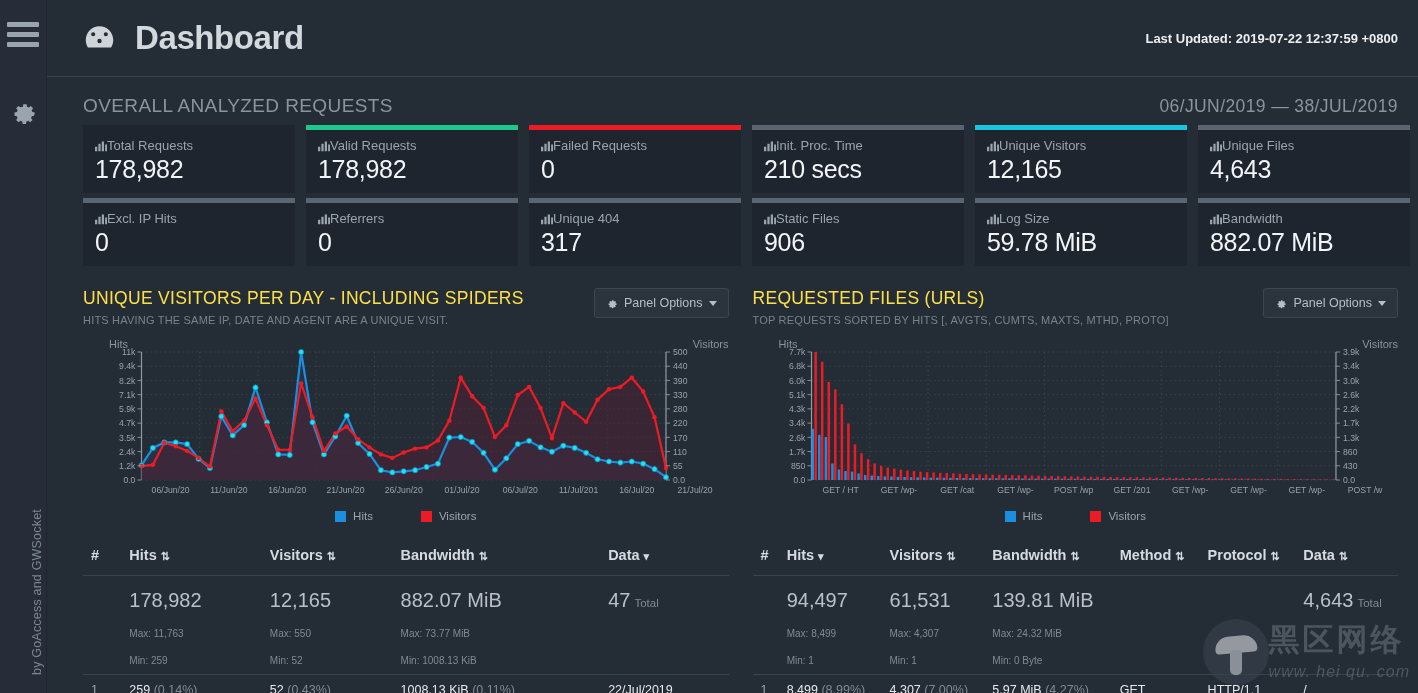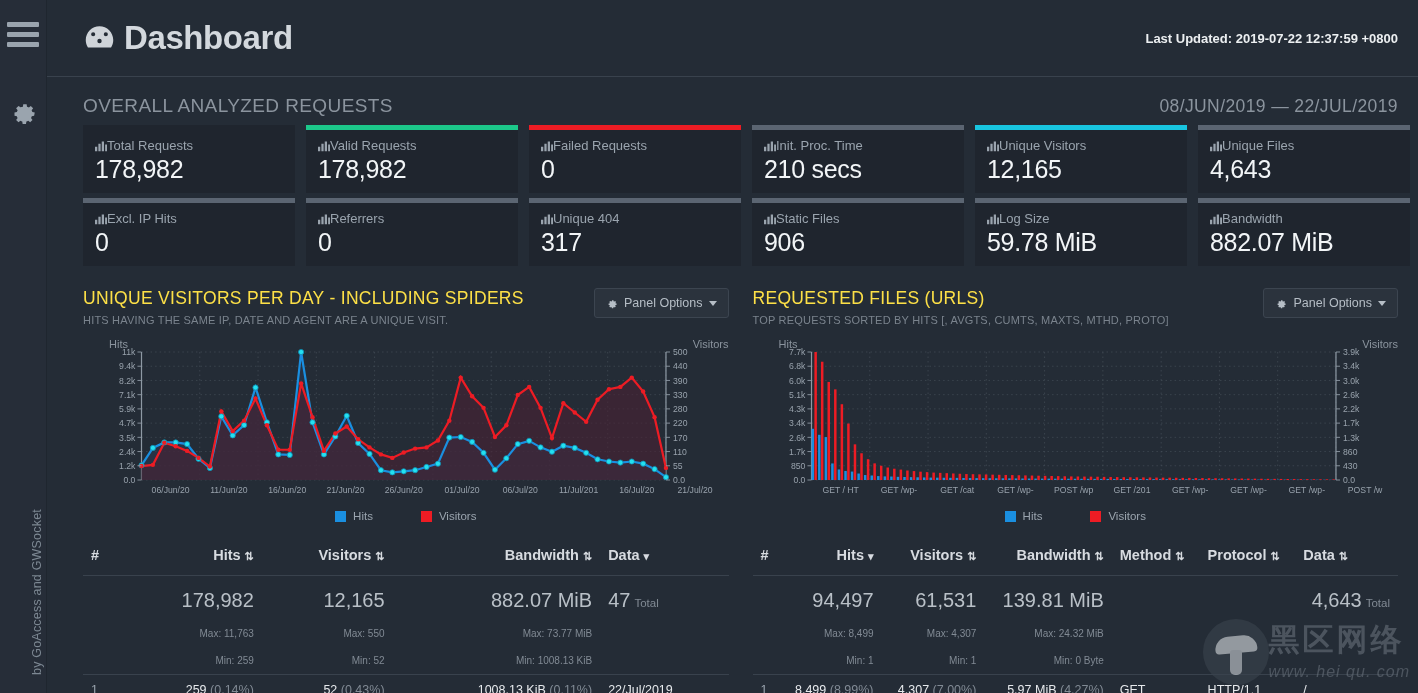--- a/index.html
+++ b/index.html
@@ -34,21 +34,21 @@
     letter-spacing: .2px;
   }
 
   
   .main { flex: 1; height: 693px; overflow: hidden; position: relative; background: #242c36; }
 
   .topbar {
     height: 77px; display: flex; align-items: center; justify-content: space-between;
     padding: 0 20px 0 36px; border-bottom: 1px solid #39424d;
   }
-  .brand { display: flex; align-items: center; gap: 8px; }
+  .brand { display: flex; align-items: center; gap: 19px; }
   .brand-icon { width: 33px; height: 33px; fill: #cfd4d9; }
   .brand-title { font-size: 33px; color: #d3d8dd; font-weight: bold; letter-spacing: -0.4px; }
   .last-updated { font-size: 13px; color: #eceff1; font-weight: bold; }
 
   .section-head {
     display: flex; align-items: flex-end; justify-content: space-between;
     padding: 18px 20px 8px 36px;
   }
   .section-title { font-size: 19px; color: #8b949e; letter-spacing: .4px; }
   .section-range { font-size: 17.5px; color: #8b949e; letter-spacing: .4px; }
@@ -88,21 +88,21 @@
   .legend { display: flex; justify-content: center; gap: 48px; margin-top: 4px; }
   .legend-item { display: flex; align-items: center; gap: 7px; font-size: 11.5px; color: #9aa4ae; }
   .swatch { width: 11px; height: 11px; display: inline-block; }
 
   
   .tbl { margin-top: 18px; width: 100%; border-collapse: collapse; }
   .tbl th {
     font-size: 14.5px; color: #d7dbe0; font-weight: bold; padding: 7px 8px 12px 8px;
     border-bottom: 1px solid #39424d; white-space: nowrap; cursor: pointer;
   }
-  .tbl th.num, .tbl td.num { text-align: right; }
+  .tbl th.num, .tbl td.num { text-align: left; }
   .tbl th.lft, .tbl td.lft { text-align: left; }
   .sortico { display: inline-block; margin-left: 4px; font-size: 11px; color: #d7dbe0; }
   .sum-row td { padding: 13px 8px 8px 8px; border-bottom: 1px solid #39424d; vertical-align: top; }
   .sum-main { font-size: 20px; color: #b9c0c7; white-space: nowrap; }
   .sum-sub { font-size: 10px; color: #818a94; margin-top: 16px; white-space: nowrap; }
   .sum-total-lbl { font-size: 11.5px; color: #818a94; margin-left: 4px; }
   .data-row td { padding: 8px; font-size: 12.5px; color: #e6e9ec; white-space: nowrap; }
   .data-row td.idx { color: #9aa4ae; }
   .pct { color: #818a94; }
 
@@ -150,21 +150,21 @@
         <svg class="brand-icon" viewBox="0 0 24 24">
           <path d="M12 3C6.5 3 2 7.5 2 13c0 2 .6 3.9 1.6 5.5h16.8c1-1.6 1.6-3.5 1.6-5.5 0-5.5-4.5-10-10-10zm-4.6 4.4a1.5 1.5 0 1 1 0 3 1.5 1.5 0 0 1 0-3zm9.2 0a1.5 1.5 0 1 1 0 3 1.5 1.5 0 0 1 0-3zM12 12.2a1.6 1.6 0 1 1 0 3.2 1.6 1.6 0 0 1 0-3.2z"></path>
         </svg>
         <div class="brand-title">Dashboard</div>
       </div>
       <div class="last-updated">Last Updated: 2019-07-22 12:37:59 +0800</div>
     </div>
 
     <div class="section-head">
       <div class="section-title">OVERALL ANALYZED REQUESTS</div>
-      <div class="section-range">08/JUN/2019 — 22/JUL/2019</div>
+      <div class="section-range">06/JUN/2019 — 38/JUL/2019</div>
     </div>
 
     <div class="cards">
         <div class="card-col">
           <div class="card">
             <div class="accent" style="background:#1f252e"></div>
             <div class="card-label">
               <svg class="bars-icon" viewBox="0 0 16 16">
                 <rect x="0" y="9" width="3" height="6"></rect>
                 <rect x="4.5" y="5" width="3" height="10"></rect>

